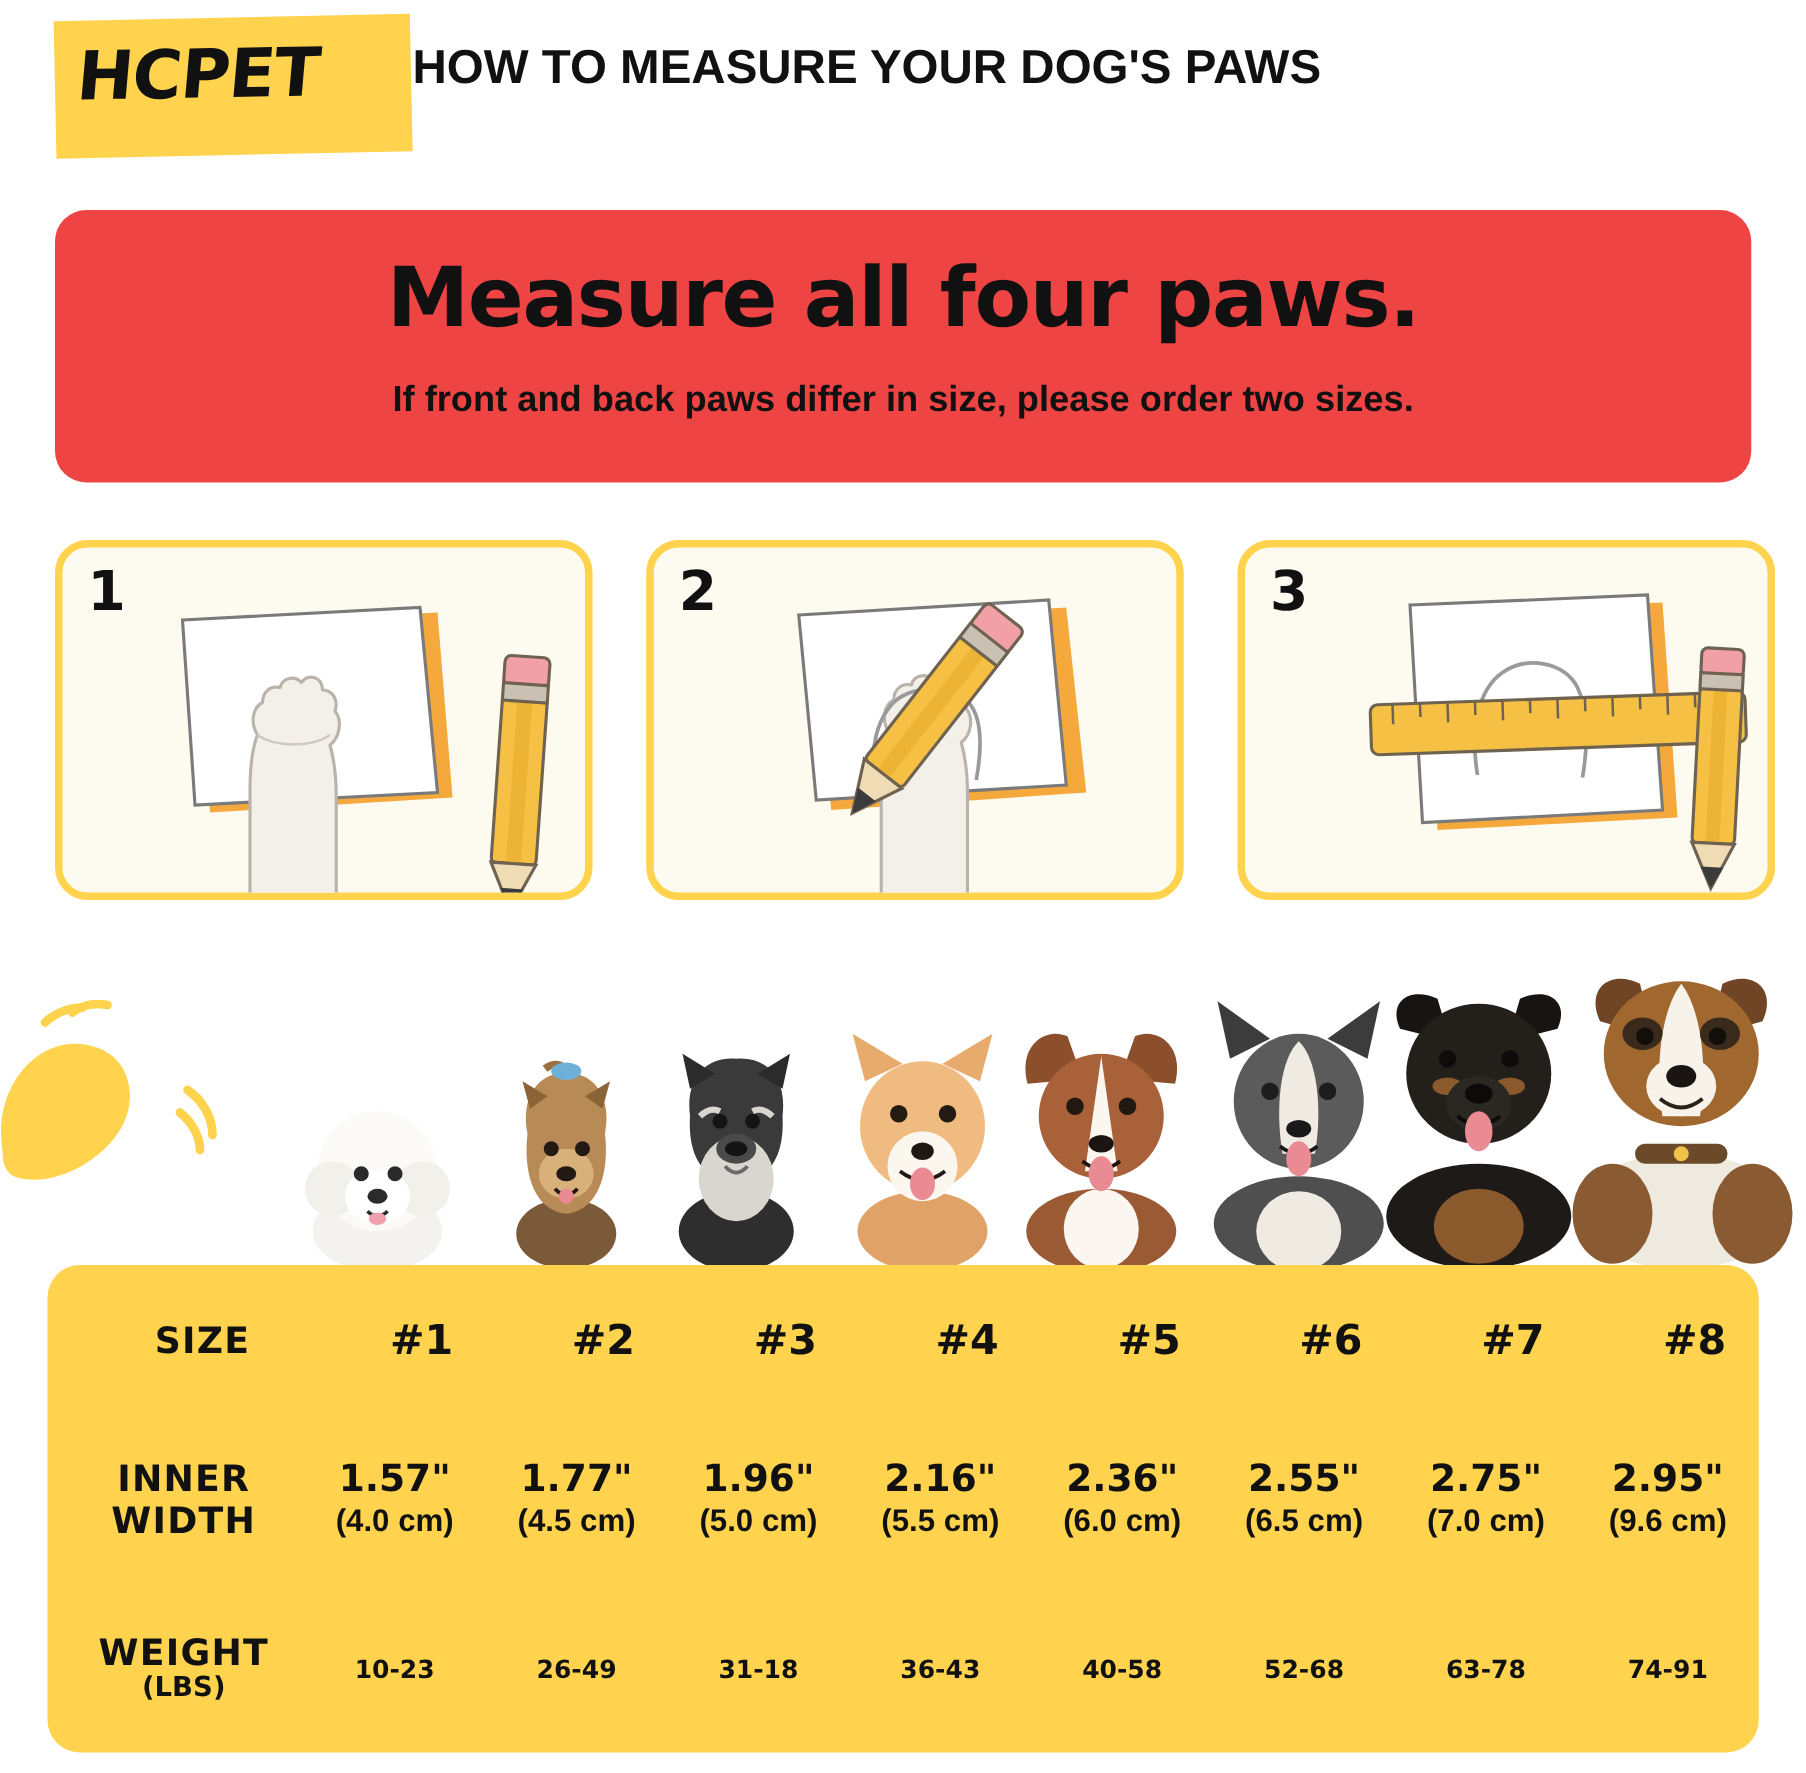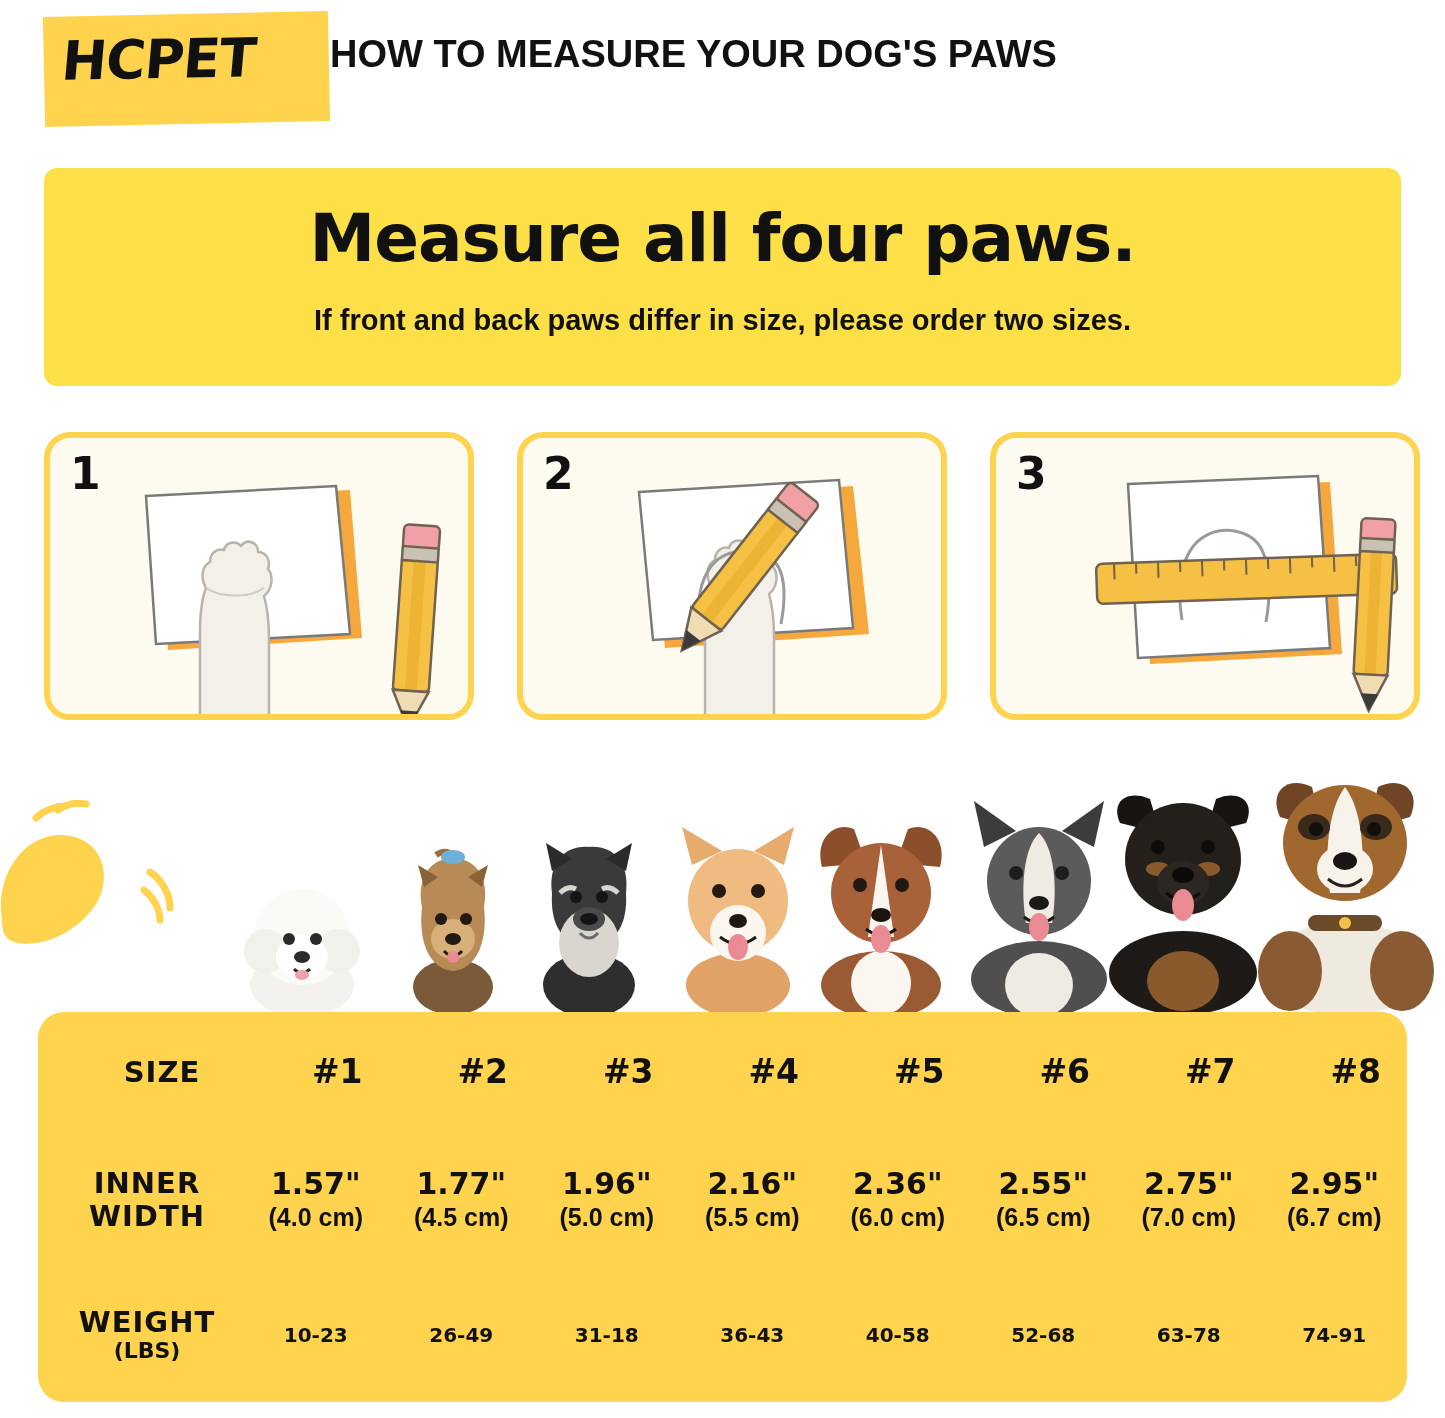--- a/index.html
+++ b/index.html
@@ -55,22 +55,22 @@
     white-space: nowrap;
   }
 
   
   .notice {
     position: absolute;
     left: 44px;
     top: 168px;
     width: 1357px;
     height: 218px;
-    background: #fde047;
-    border-radius: 13px;
+    background: #ef4444;
+    border-radius: 25px;
   }
   .notice-title {
     position: absolute;
     left: 0; right: 0;
     top: 32px;
     text-align: center;
     font-family: "DejaVu Sans", sans-serif;
     font-weight: bold;
     font-size: 66px;
     letter-spacing: -1px;
@@ -494,21 +494,21 @@
       <td>
         <span class="w-in">2.55"</span>
         <span class="w-cm">(6.5 cm)</span>
       </td>
       <td>
         <span class="w-in">2.75"</span>
         <span class="w-cm">(7.0 cm)</span>
       </td>
       <td>
         <span class="w-in">2.95"</span>
-        <span class="w-cm">(6.7 cm)</span>
+        <span class="w-cm">(9.6 cm)</span>
       </td>
     </tr>
     <tr class="row-weight">
       <td class="col-label lbl-two-line">
         <span>WEIGHT</span><br>
         <span class="lbl-small">(LBS)</span>
       </td>
       <td class="wt">10-23</td>
       <td class="wt">26-49</td>
       <td class="wt">31-18</td>

